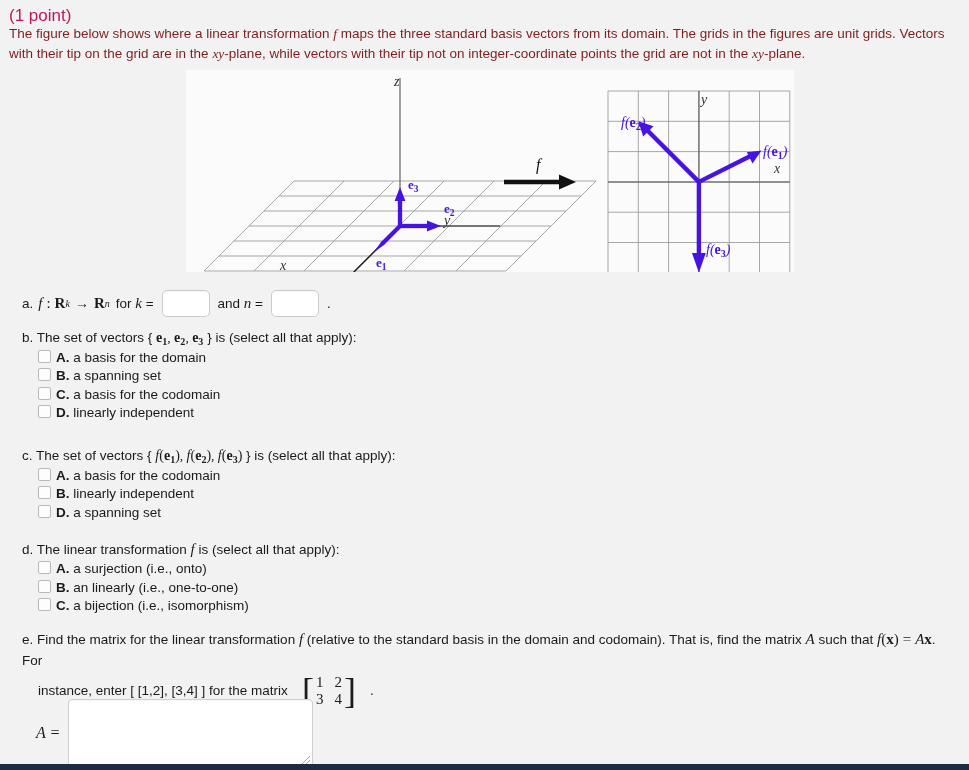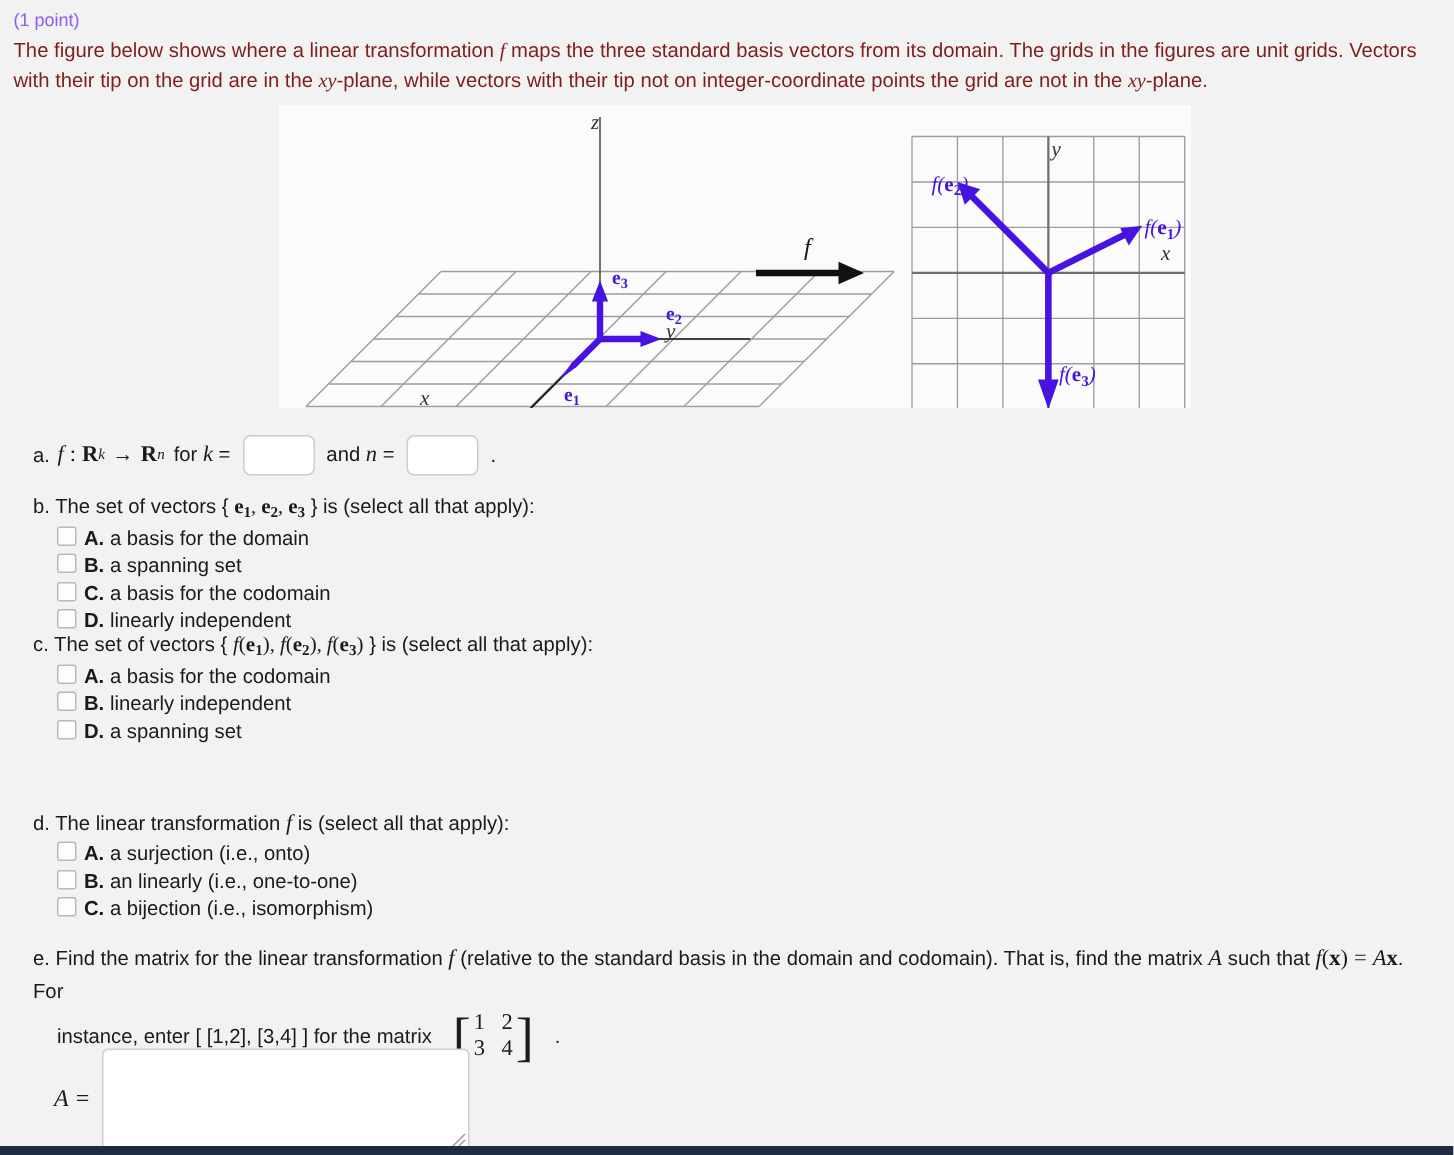--- a/index.html
+++ b/index.html
@@ -9,21 +9,21 @@
     font-family:"Liberation Sans", sans-serif;
     font-size:13.5px;
     color:#1a1a1a;
     position:relative;
     overflow:hidden;
   }
   .page{
     position:absolute;left:0;top:0;width:969px;height:770px;
     background:#f2f2f2;
   }
-  .point-line{position:absolute;left:9px;top:6px;font-size:12px;color:#8b5cf6;}
+  .point-line{position:absolute;left:9px;top:6px;font-size:17px;color:#be185d;}
   .prompt{position:absolute;left:9px;top:24px;width:958px;line-height:1.5;font-size:13.5px;color:#7f1d1d;}
   .mi{font-family:"Liberation Serif", serif;font-style:italic;}
   .mir{font-family:"Liberation Serif", serif;font-style:normal;}
   .mib{font-family:"Liberation Serif", serif;font-style:normal;font-weight:bold;}
 
   
   .figure-box{
     position:absolute;left:186px;top:70px;width:608px;height:202px;
     background:#fbfbfb;
   }
@@ -204,21 +204,21 @@
     <div class="opt">
         <span class="cbx"></span>
         <span class="optlabel"><b>C.</b> <span>a basis for the codomain</span></span>
       </div>
     <div class="opt">
         <span class="cbx"></span>
         <span class="optlabel"><b>D.</b> <span>linearly independent</span></span>
       </div>
   </div>
 
-  <div class="qblock" style="top:422px;">
+  <div class="qblock" style="top:448px;">
     <div class="qhead">
       <span>c.</span>
       <span>The set of vectors { </span><span class="mi" style="font-size:14px;">f</span><span class="mir" style="font-size:14px;">(</span><span class="mib" style="font-size:14px;">e<span class="sub">1</span></span><span class="mir" style="font-size:14px;">)</span><span class="mir">, </span><span class="mi" style="font-size:14px;">f</span><span class="mir" style="font-size:14px;">(</span><span class="mib" style="font-size:14px;">e<span class="sub">2</span></span><span class="mir" style="font-size:14px;">)</span><span class="mir">, </span><span class="mi" style="font-size:14px;">f</span><span class="mir" style="font-size:14px;">(</span><span class="mib" style="font-size:14px;">e<span class="sub">3</span></span><span class="mir" style="font-size:14px;">)</span><span> } is (select all that apply):</span>
     </div>
     <div class="opt">
         <span class="cbx"></span>
         <span class="optlabel"><b>A.</b> <span>a basis for the codomain</span></span>
       </div>
     <div class="opt">
         <span class="cbx"></span>

